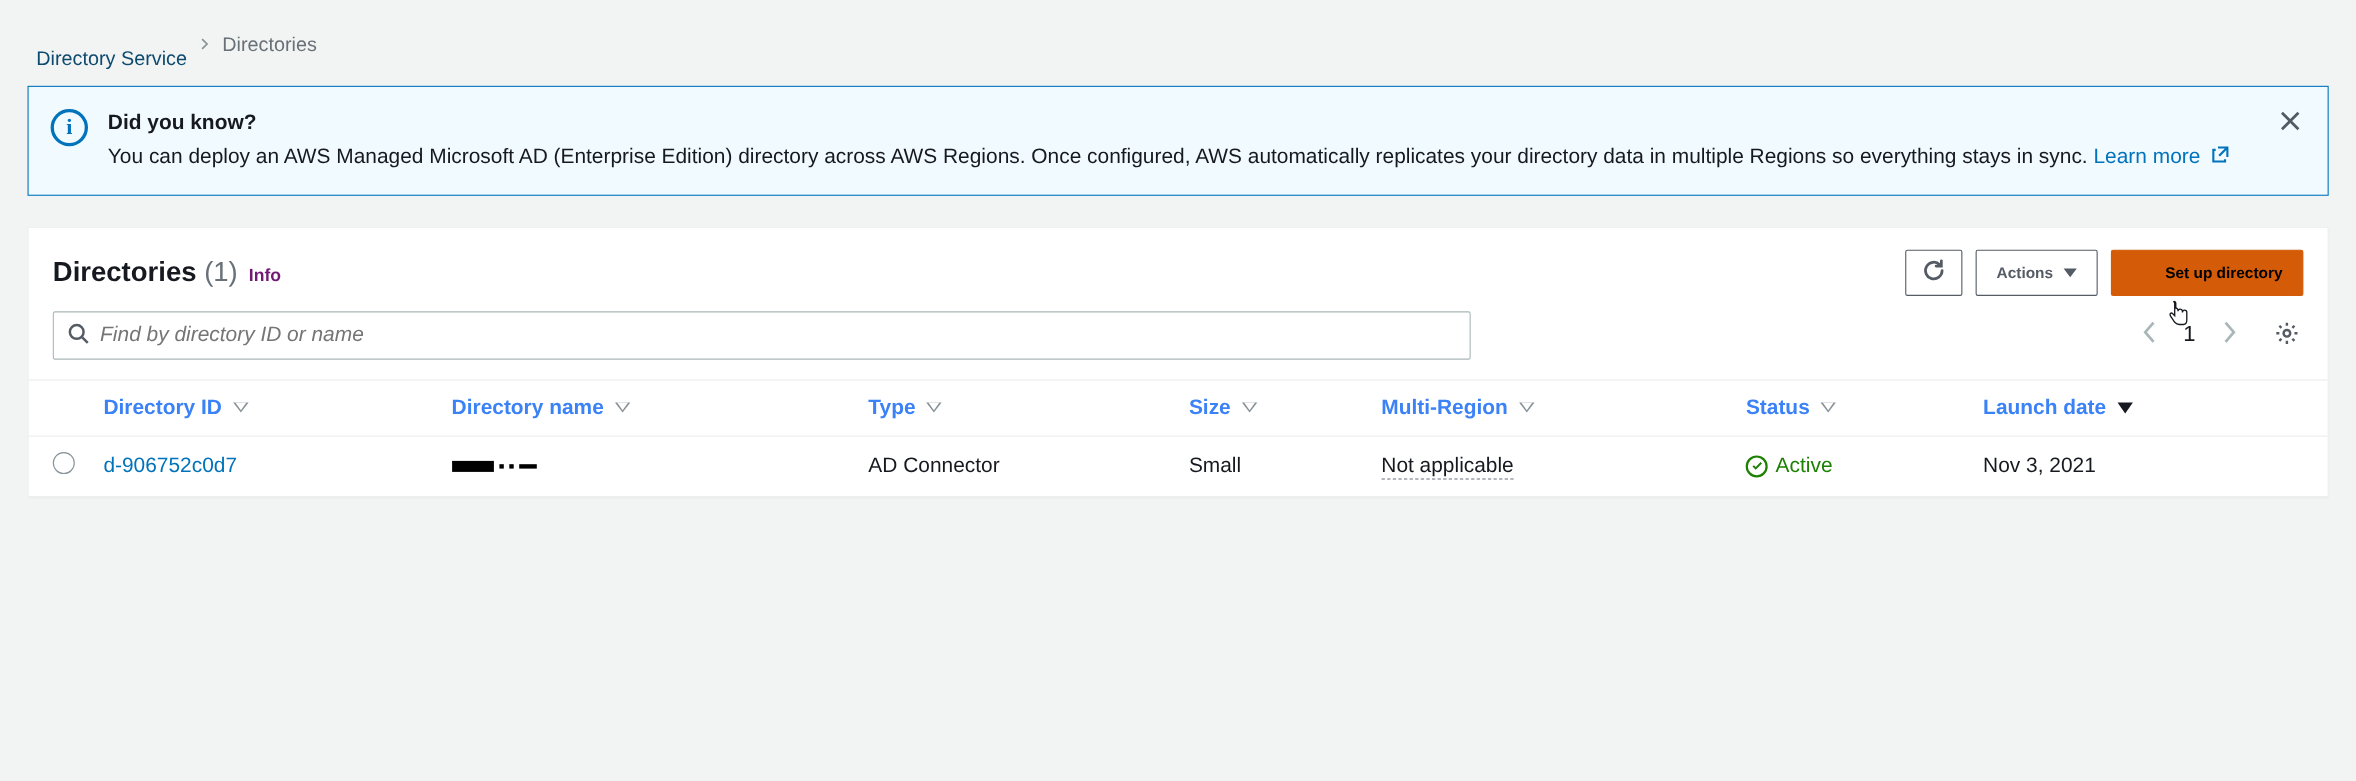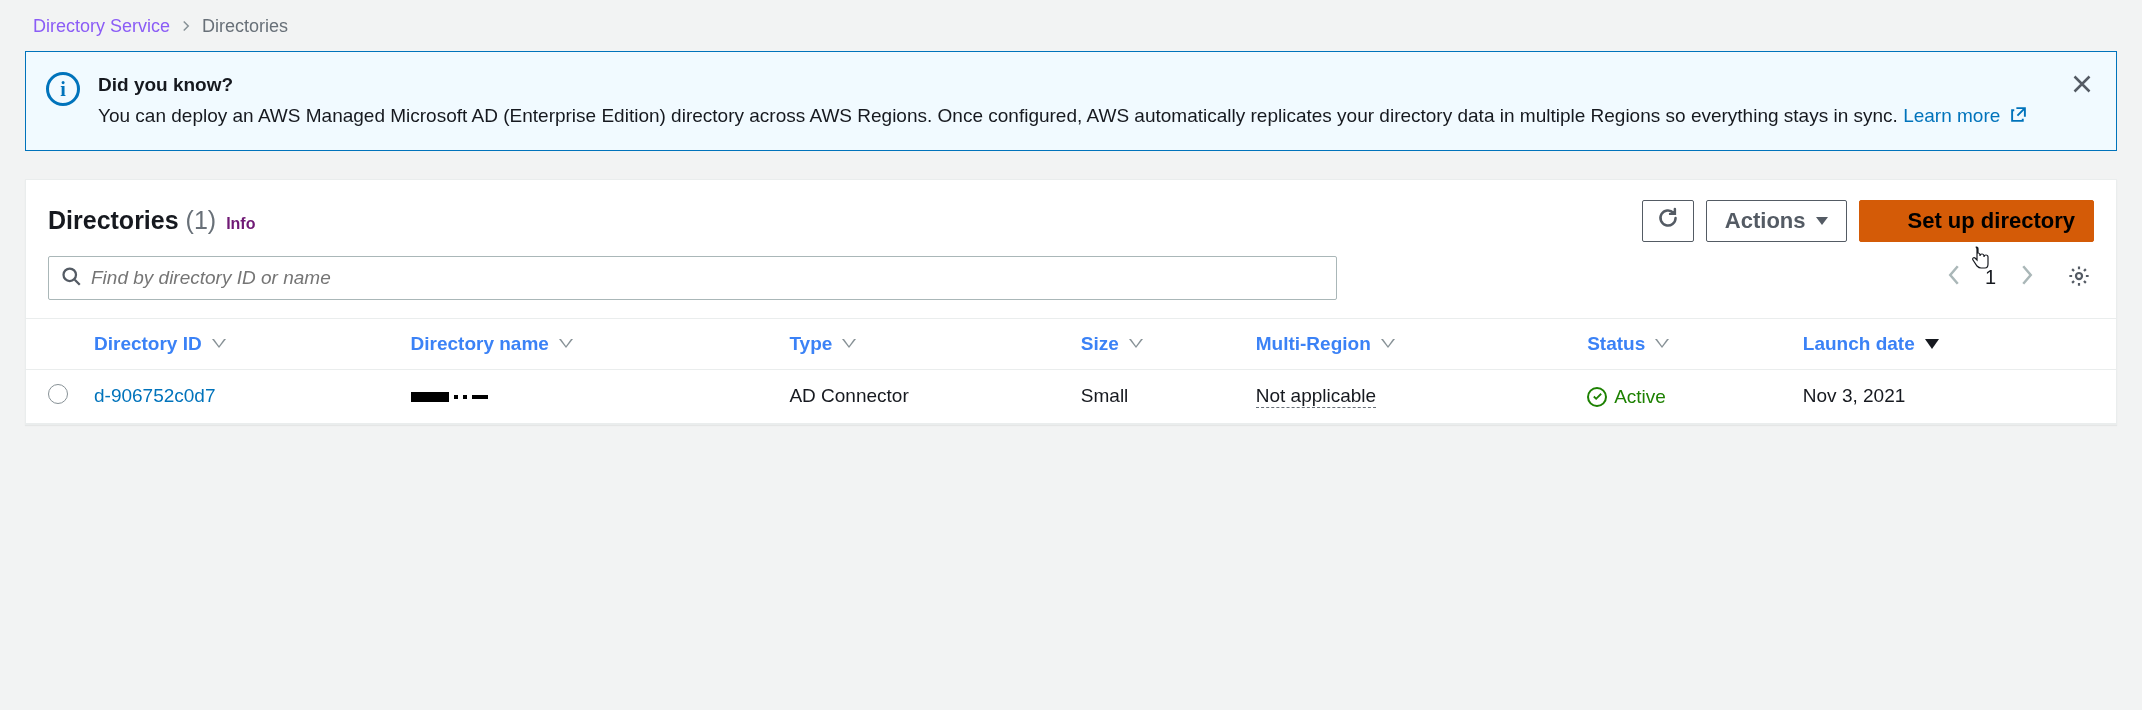--- a/index.html
+++ b/index.html
@@ -12,21 +12,21 @@
     font-size: 14px;
   }
   .page { padding: 10px 25px 20px 25px; }
   .breadcrumb {
     display: flex;
     align-items: center;
     gap: 10px;
     padding: 6px 8px 14px 8px;
     font-size: 18px;
   }
-  .breadcrumb a { color: #8b5cf6; text-decoration: none; }
+  .breadcrumb a { color: #0c4a6e; text-decoration: none; margin-top: 27px; }
   .breadcrumb .sep { color: #879196; }
   .breadcrumb .current { color: #687078; }
 
   .infobox {
     border: 1px solid #0073bb;
     background: #f1faff;
     padding: 18px 20px;
     display: flex;
     align-items: flex-start;
     gap: 18px;
@@ -68,21 +68,21 @@
   }
   .panel-title-wrap { display:flex; align-items: baseline; gap: 10px; }
   .panel-title { font-size: 25px; font-weight: 700; }
   .panel-count { color: #687078; font-weight: 400; }
   .info-link { color: #701a75; font-size: 16px; text-decoration: none; font-weight: 600;}
   .header-actions { display:flex; align-items:center; gap: 12px; position: relative;}
   .btn {
     border: 1px solid #545b64;
     background: #fff;
     padding: 8px 18px;
-    font-size: 22px;
+    font-size: 14px;
     font-weight: 700;
     color: #545b64;
     border-radius: 2px;
     cursor: pointer;
     display: inline-flex;
     align-items: center;
     gap: 10px;
     height: 42px;
   }
   .btn.icon-only { padding: 8px 14px; }

